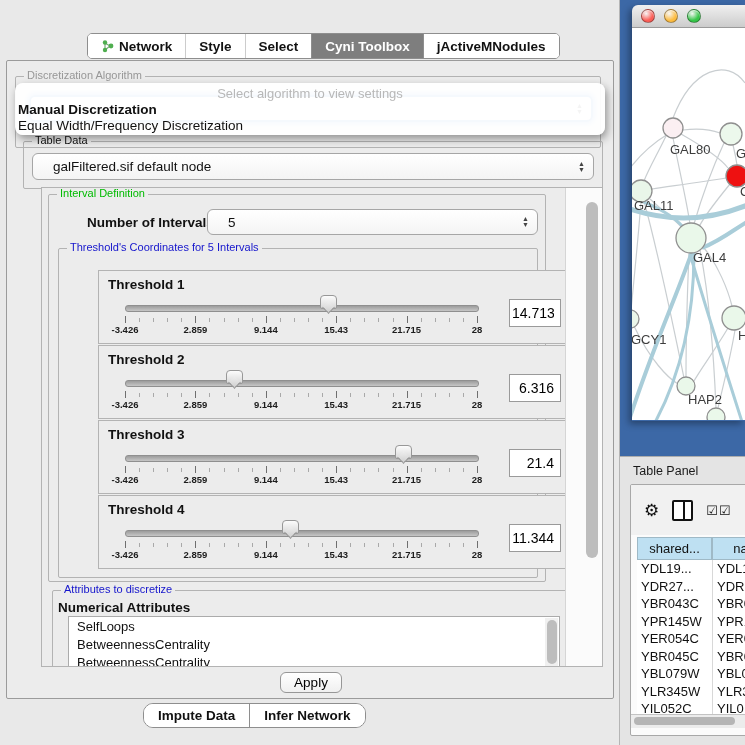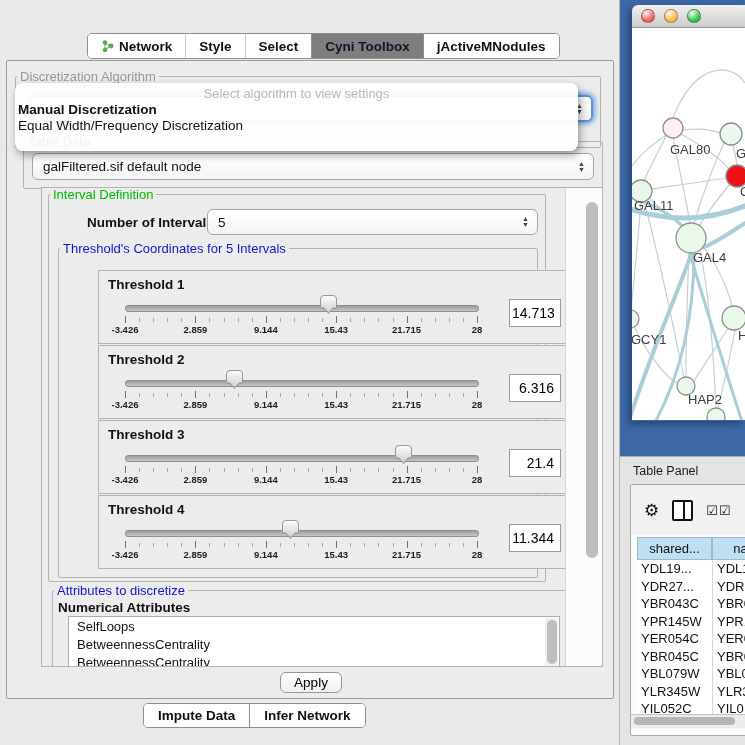--- a/index.html
+++ b/index.html
@@ -10,37 +10,37 @@
   .cp-titlebar{position:absolute;left:0;top:0;right:0;height:22px;background:linear-gradient(#f1f1f1,#e3e3e3);border-bottom:1px solid #c9c9c9;}
   .cp-title{position:absolute;left:8px;top:4px;font-size:13px;}
   .tb-ico{position:absolute;top:3px;font-size:12px;color:#222;cursor:default;}
   .tb-float{right:30px;font-size:11px;top:4px;}
   .tb-close{right:10px;font-weight:bold;}
   
   .cp-tabs{position:absolute;left:87px;top:33px;height:24px;display:flex;align-items:stretch;
     border:1px solid #8e8e8e;border-radius:5px;overflow:hidden;background:#fff;font-size:13.5px;font-weight:700;}
   .cp-tab{display:flex;align-items:center;gap:5px;padding:0 13px;background:#fff;color:#111;}
   .cp-tab.sep{border-left:1px solid #cccccc;}
-  .cp-tab.selected{background:#7e7e7e;color:#0f172a;font-weight:600;border-left:1px solid #8e8e8e;}
+  .cp-tab.selected{background:#7e7e7e;color:#ffffff;font-weight:600;border-left:1px solid #8e8e8e;}
   .cp-tab.after-sel{border-left:1px solid #8e8e8e;}
   
   .cp-main{position:absolute;left:6px;top:60px;width:606px;height:637px;background:#ececec;border:1px solid #9b9b9b;border-radius:2px;}
   .group{position:absolute;border:1px solid #b3b3b3;border-radius:2px;}
-  .group-label{position:absolute;top:-8px;left:1px;background:#ececec;padding:0 3px;font-size:13px;}
+  .group-label{position:absolute;top:-8px;left:8px;background:#ececec;padding:0 3px;font-size:11px;}
   .lbl-gray{color:#979797;}
   .lbl-green{color:#00bb00;}
   .lbl-blue{color:#1414cc;}
   
   .combo{position:absolute;background:linear-gradient(#ffffff,#f4f4f4);border:1px solid #a6a6a6;border-radius:6px;
-    display:flex;align-items:center;font-size:13.5px;padding:0 10px;box-sizing:border-box;}
+    display:flex;align-items:center;font-size:13.5px;padding:0 20px;box-sizing:border-box;}
   .combo .arrows{position:absolute;right:8px;top:50%;transform:translateY(-50%);display:flex;flex-direction:column;line-height:6px;font-size:7px;color:#444;}
   .focus-combo{border:2px solid #5a93d6;box-shadow:0 0 5px 2px rgba(90,150,220,.85);}
   
-  .popup{position:absolute;left:8px;top:22px;width:563px;height:68px;background:rgba(255,255,255,.94);
-    border-radius:8px;box-shadow:2px 4px 9px rgba(0,0,0,.38);z-index:50;overflow:hidden;}
+  .popup{position:absolute;left:8px;top:22px;width:563px;height:52px;background:rgba(255,255,255,.94);
+    border-radius:8px;box-shadow:2px 4px 9px rgba(0,0,0,.38);z-index:50;overflow:hidden;padding-left:27px;}
   .popup-prompt{position:absolute;left:0;right:0;top:3px;text-align:center;font-size:13px;color:#b8b8b8;}
   .popup-opt{position:absolute;left:3px;font-size:13.5px;color:#111;white-space:nowrap;}
   .popup-opt.b{font-weight:700;top:19px;}
   .popup-opt.n{top:35px;}
   
   .scrollpane{position:absolute;left:34px;top:126px;width:560px;height:478px;border:1px solid #b3b3b3;background:#ececec;overflow:hidden;}
   .vtrack{position:absolute;right:0;top:0;width:36px;height:100%;background:#fbfbfb;border-left:1px solid #d5d5d5;}
   .vthumb{position:absolute;left:20px;top:14px;width:12px;height:356px;border-radius:6px;background:#bdbdbd;}
   
   .thr-row{position:absolute;left:56px;width:468px;height:72px;border:1px solid #b3b3b3;background:#ececec;}
@@ -60,21 +60,21 @@
      font-family:"Liberation Sans",sans-serif;font-size:14px;text-align:right;padding:0 6px 0 2px;box-sizing:border-box;}
   
   .attr-list{position:absolute;left:56px;top:546px;width:490px;height:120px;background:#fff;border:1px solid #ababab;overflow:hidden;}
   .attr-item{font-size:13px;padding:1.5px 0 1.5px 8px;}
   .attr-vtrack{position:absolute;right:1px;top:1px;width:13px;height:118px;background:#f0f0f0;}
   .attr-vthumb{position:absolute;left:1.5px;top:2px;width:10px;height:44px;background:#bdbdbd;border-radius:5px;}
   .bold-label{position:absolute;font-size:13.5px;font-weight:700;}
   
   .apply-btn{position:absolute;left:249px;top:611px;width:62px;height:21px;background:linear-gradient(#ffffff,#f0f0f0);
     border:1px solid #979797;border-radius:6px;font-size:13.5px;display:flex;align-items:center;justify-content:center;cursor:pointer;margin-left:24px;}
-  .bottom-tabs{position:absolute;left:143px;top:703px;height:23px;display:flex;border:1px solid #8e8e8e;border-radius:5px;overflow:hidden;background:#fff;font-size:13.5px;font-weight:700;}
+  .bottom-tabs{position:absolute;left:143px;top:703px;height:23px;display:flex;border:1px solid #8e8e8e;border-radius:10px;overflow:hidden;background:#fff;font-size:13.5px;font-weight:700;}
   .b-tab{display:flex;align-items:center;padding:0 14px;background:#fff;color:#111;}
   .b-tab.selected{background:#7e7e7e;color:#e9e9e9;font-weight:600;}
   .b-tab.sep{border-left:1px solid #8e8e8e;}
   
   #desktop{position:absolute;left:620px;top:0;width:125px;height:456px;background:#3c68a6;}
   #net-window{position:absolute;left:632px;top:5px;width:113px;height:416px;border-radius:6px 0 0 0;box-shadow:-3px 3px 7px rgba(0,0,0,.35);}
   .net-titlebar{height:23px;background:linear-gradient(#f0f0f0,#cccccc);border-bottom:1px solid #9a9a9a;border-radius:6px 0 0 0;
     display:flex;align-items:center;gap:9px;padding-left:9px;box-sizing:border-box;}
   .light{width:12px;height:12px;border-radius:50%;box-shadow:inset 0 1px 1px rgba(255,255,255,.7);cursor:pointer;}
   .net-canvas{position:relative;width:113px;height:392px;background:#fff;overflow:hidden;}

